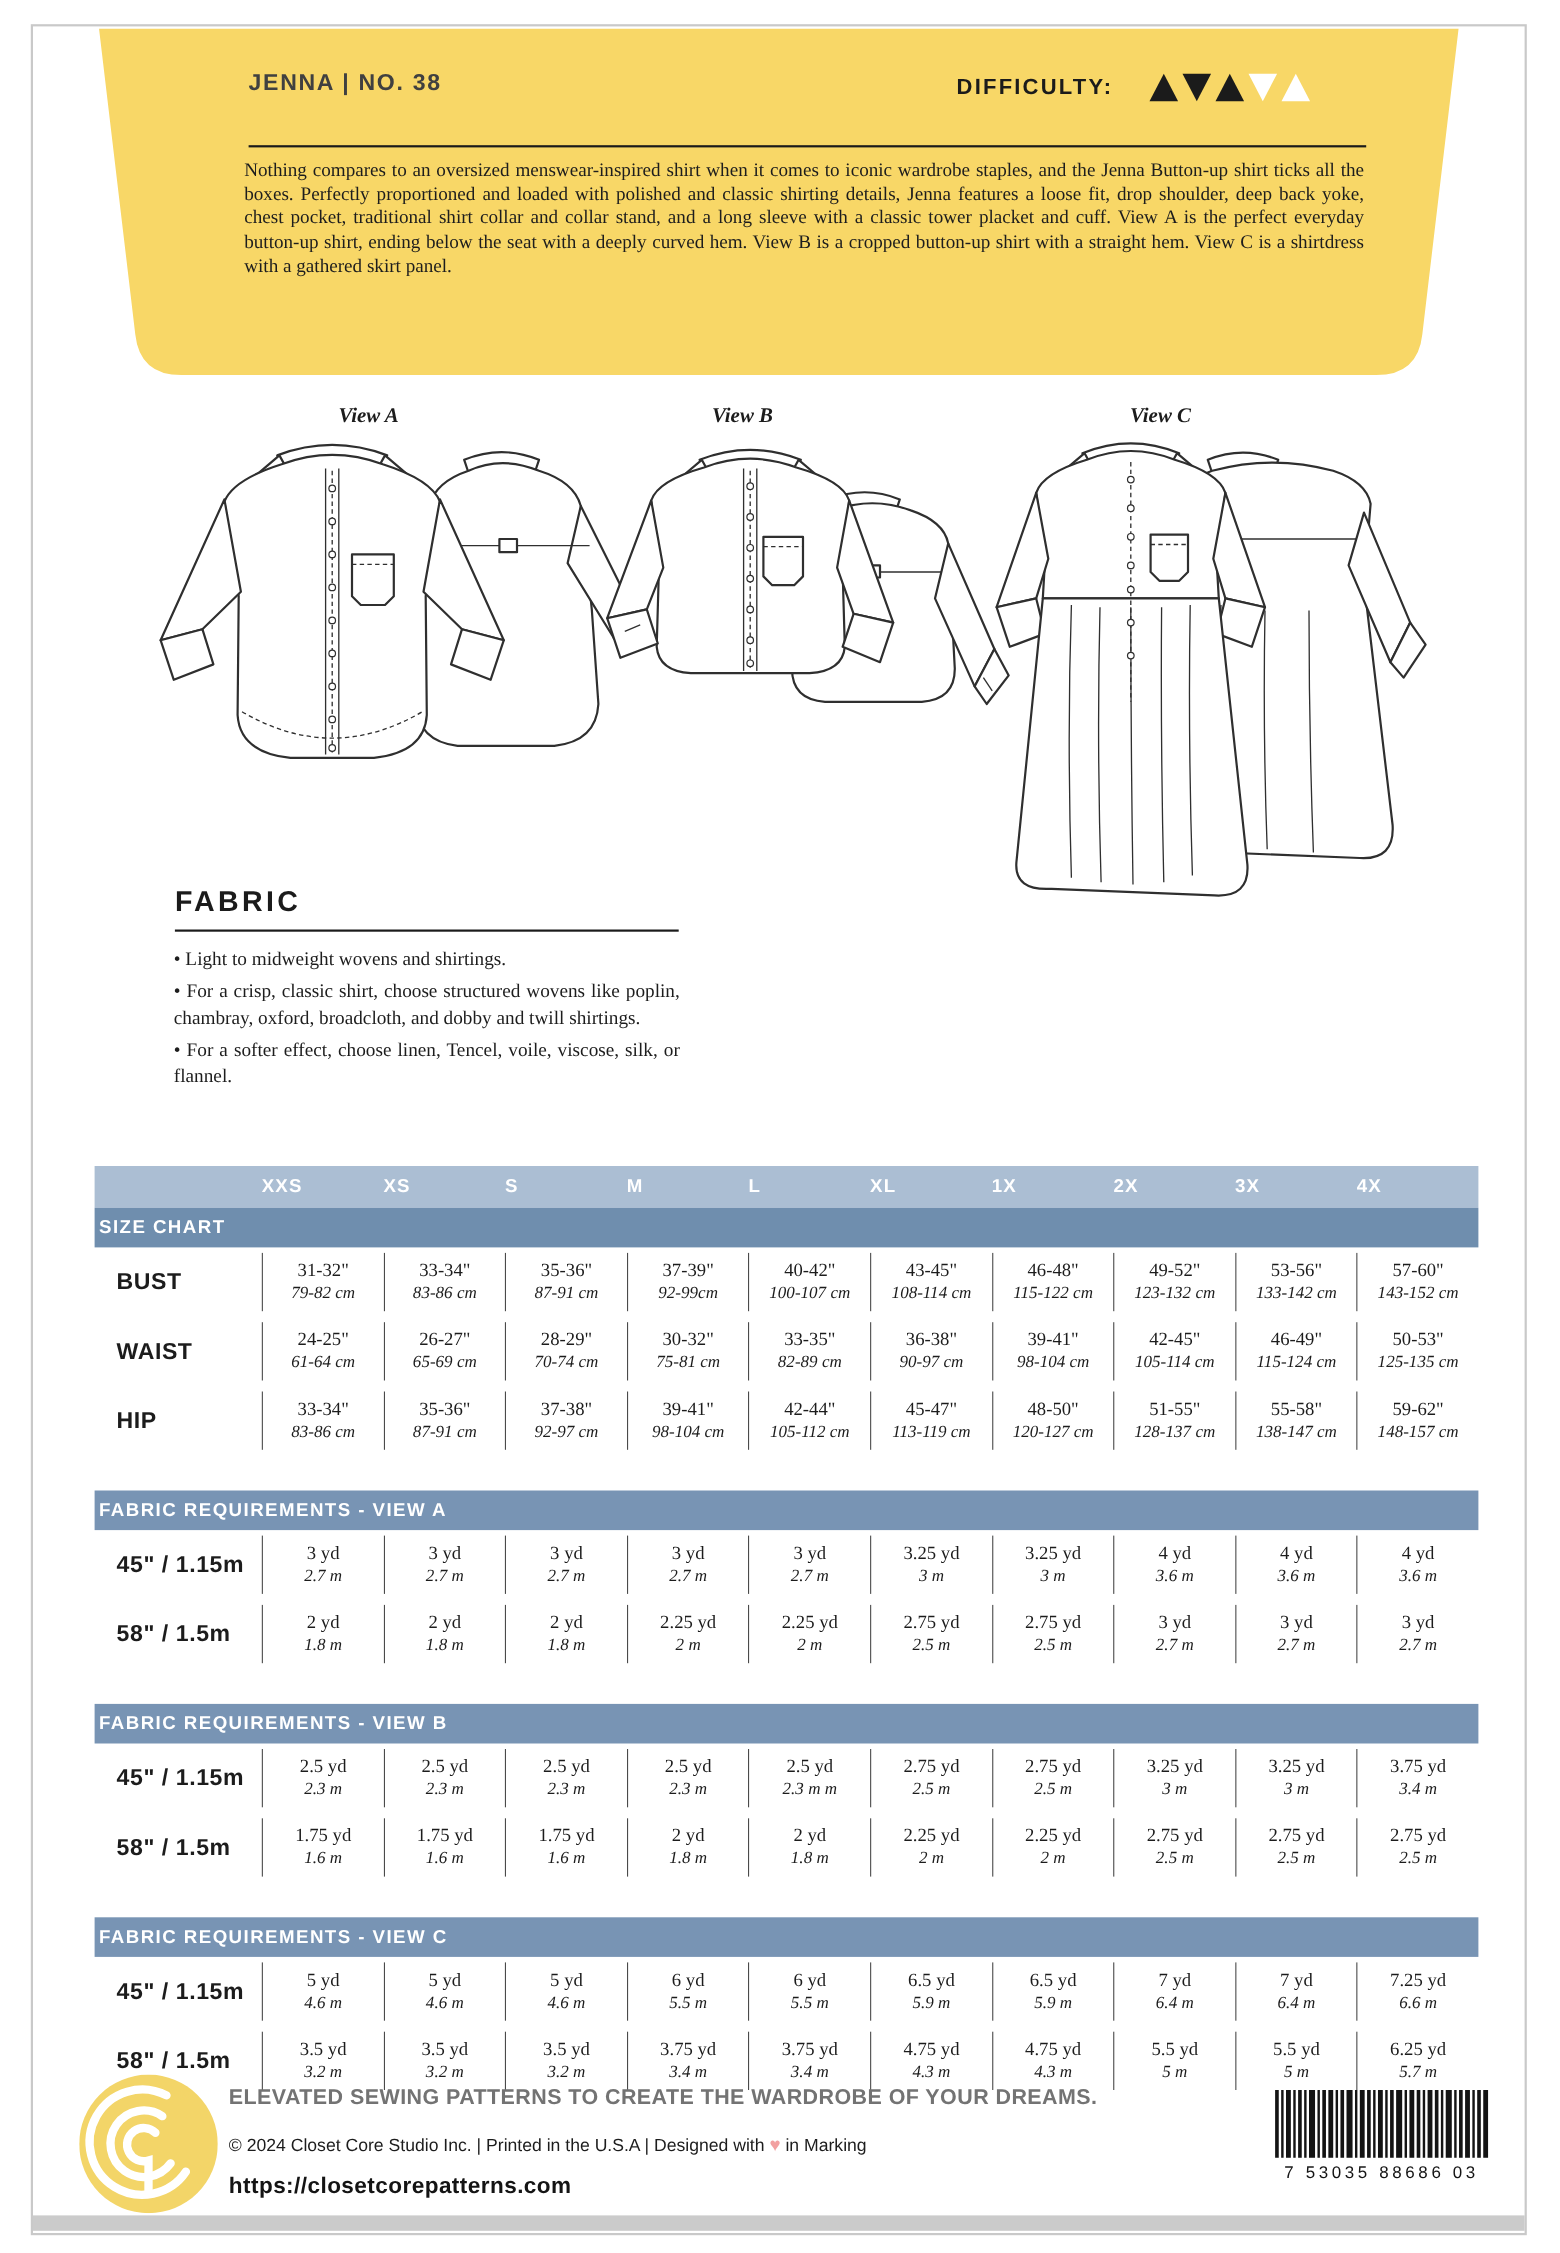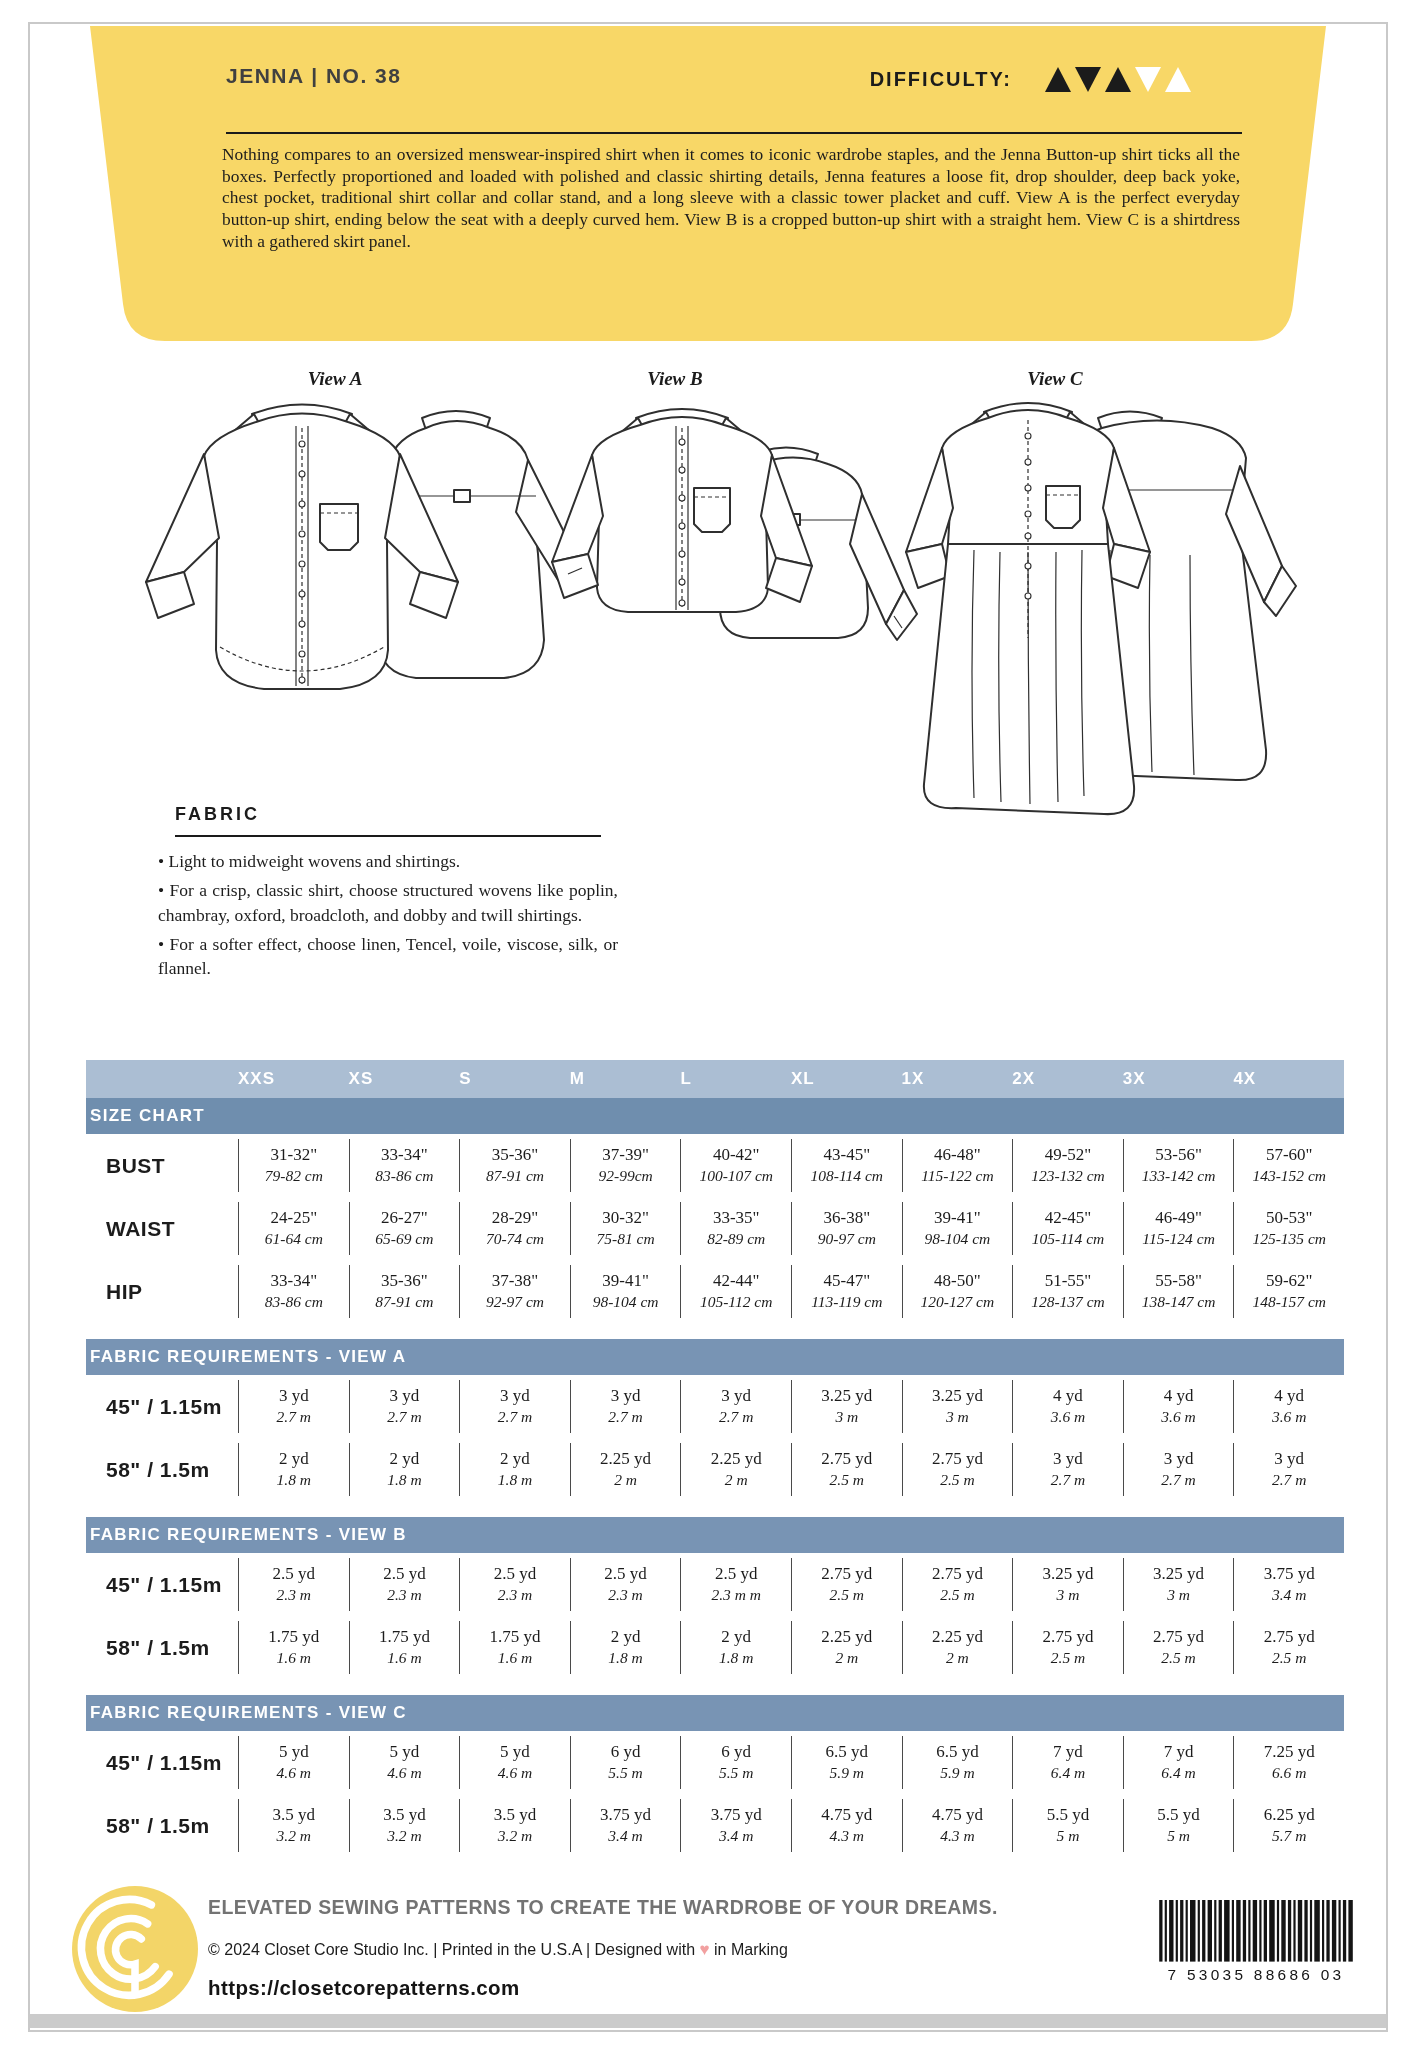--- a/index.html
+++ b/index.html
@@ -20,32 +20,32 @@
   .view-label{position:absolute;width:160px;text-align:center;font-family:"Liberation Serif",serif;font-style:italic;font-weight:700;font-size:19px;top:344px;color:#1c1c1c}
   .illo{position:absolute}
   .illo .s{fill:#fff;stroke:#2f2f2f;stroke-width:2;stroke-linejoin:round}
   .illo .shade{fill:#d6d6d6;stroke:#2f2f2f;stroke-width:1.4;stroke-linejoin:round}
   .illo .thin{fill:none;stroke:#2f2f2f;stroke-width:1.2}
   .illo .dash{stroke-dasharray:4 3}
   .illo .btn{fill:#fff;stroke:#2f2f2f;stroke-width:1.1}
 
   
   .infocol{position:absolute;top:780px}
-  .infocol h3{margin:0 17px 12px;font-size:18px;font-weight:700;letter-spacing:3px;border-bottom:2px solid #1a1a1a;padding-bottom:10px;color:#1b1b1b}
+  .infocol h3{margin:0 1px 12px;font-size:26px;font-weight:700;letter-spacing:3px;border-bottom:2px solid #1a1a1a;padding-bottom:10px;color:#1b1b1b}
   .infocol ul{margin:0;padding:0;list-style:none;font-family:"Liberation Serif",serif;font-size:17.5px;line-height:1.42;color:#1d1d1d}
   .infocol li{margin-bottom:4px}
   .infocol li::before{content:"• "}
   .justify li{text-align:justify}
 
   
   .tables{position:absolute;left:56px;top:1036px;width:1258px}
   .sizesrow{display:grid;grid-template-columns:152px repeat(10,1fr);height:38px;align-items:center;background:#abbed3}
   .sizesrow span{color:#fff;font-weight:700;font-size:17px;letter-spacing:1px}
   .band{height:36px;display:flex;align-items:center;background:#6f8eae;color:#fff;padding-left:4px;font-size:17px;font-weight:600;letter-spacing:1.3px;box-sizing:border-box}
-  .band.req{background:#7894b4;margin-top:16px}
+  .band.req{background:#7894b4;margin-top:32px}
   .trow{display:grid;grid-template-columns:152px repeat(10,1fr);padding:5px 0}
   .trow .lbl{display:flex;align-items:center;padding-left:20px;font-weight:700;font-size:21px;letter-spacing:.5px}
   .cell{border-left:1.3px solid #4a4a4a;display:flex;flex-direction:column;justify-content:center;align-items:center;padding:6px 0 7px;gap:2px;text-align:center}
   .cell span{font-family:"Liberation Serif",serif;font-size:17px;color:#1c1c1c}
   .cell em{font-family:"Liberation Serif",serif;font-style:italic;font-size:15.5px;color:#1c1c1c}
 
   
   .logo{position:absolute;left:42px;top:1862px;width:126px;height:126px}
   .tagline{position:absolute;left:178px;top:1872px;font-size:19.5px;font-weight:700;letter-spacing:.4px;color:#737373}
   .copyright{position:absolute;left:178px;top:1916px;font-size:16px;color:#1c1c1c}

